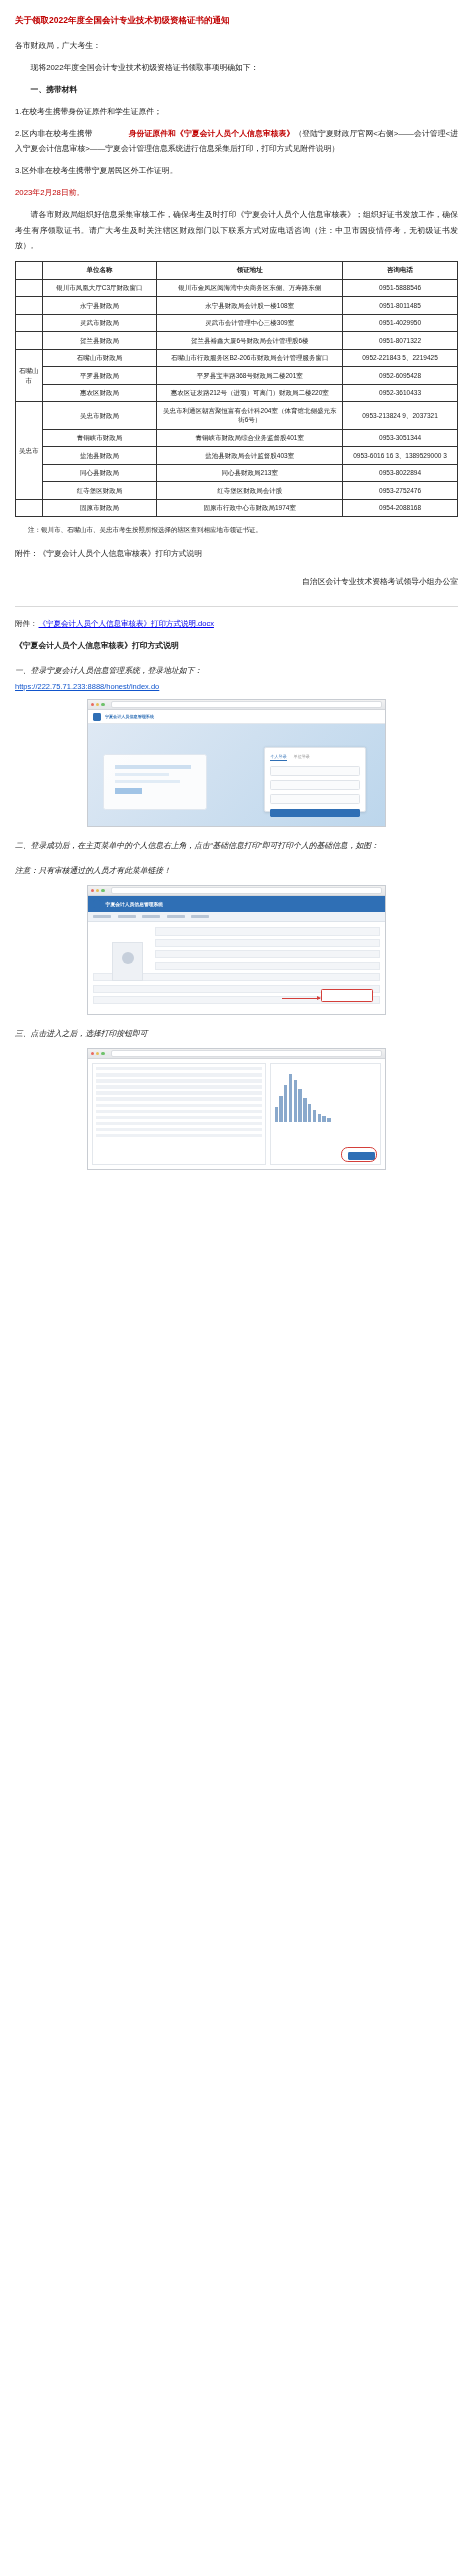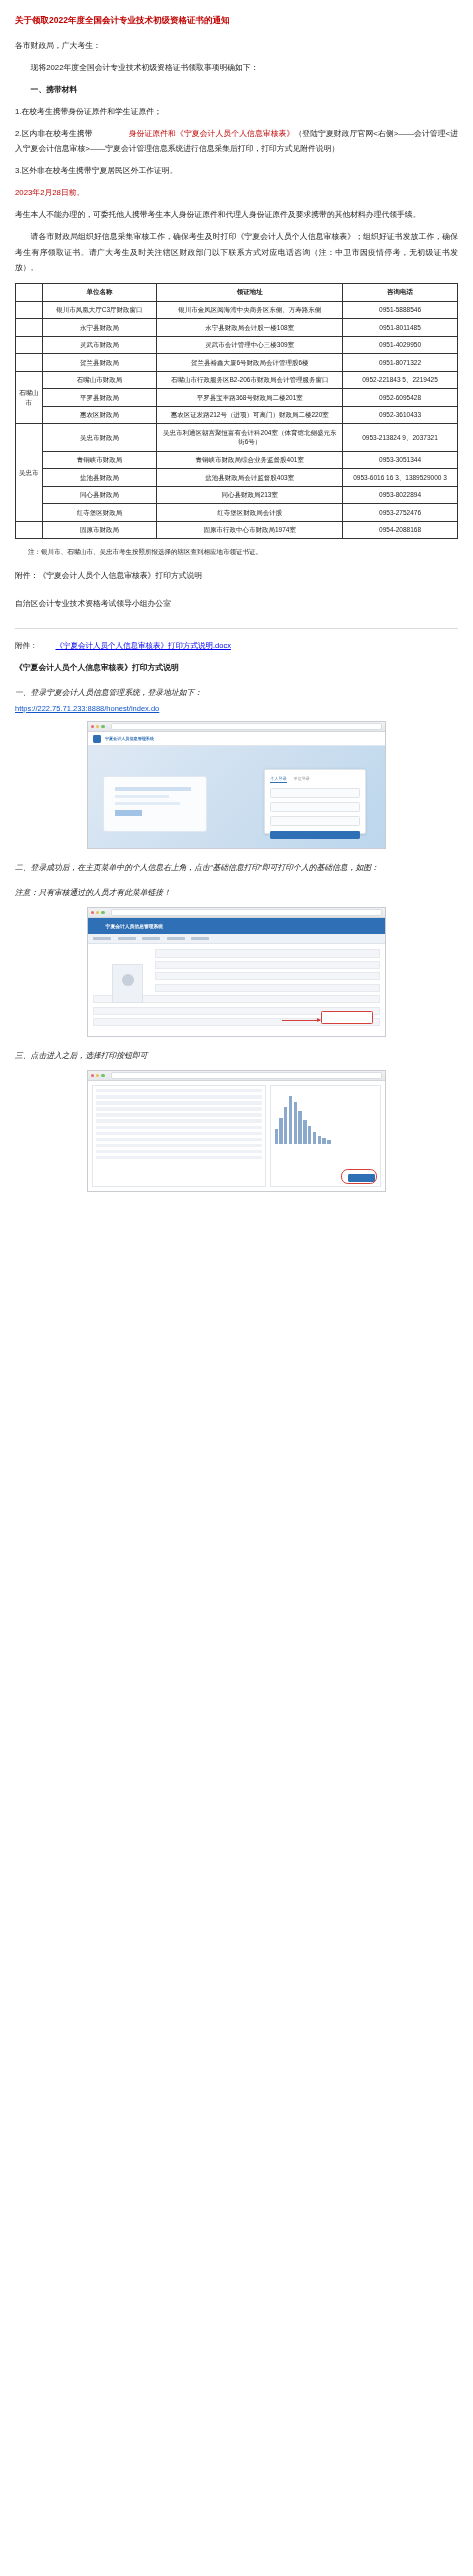--- a/index.html
+++ b/index.html
@@ -34,21 +34,21 @@
     text-indent: 2em;
   }
   .bold {
     font-weight: bold;
   }
   .red {
     color: #c00000;
   }
   .redbold {
     color: #c00000;
-    font-weight: normal;
+    font-weight: bold;
     padding-left: 36px;
   }
   table.contact {
     border-collapse: collapse;
     width: 100%;
     margin: 8.1px 0 6.8px 0;
     font-size: 6.5px;
     line-height: 1.5;
   }
   table.contact th, table.contact td {
@@ -73,35 +73,35 @@
     text-align: justify;
   }
   .attach {
     font-size: 7.8px;
     line-height: 1.95;
     margin: 11px 0 4.1px 0;
   }
   .signature {
     font-size: 7.8px;
     line-height: 1.95;
-    text-align: left;
+    text-align: right;
     margin: 12.2px 0 17.7px 0;
   }
   .divider {
     border: 0;
     border-top: 0.7px solid #d9d9d9;
     margin: 12.2px 0 9.5px 0;
   }
   .attach-list {
     font-size: 7.5px;
     line-height: 1.9;
     margin: 0 0 2.7px 0;
   }
   .attach-list .fname {
-    margin-left: 18px;
+    margin-left: 1px;
   }
   .sub-title {
     font-size: 7.8px;
     font-weight: bold;
     line-height: 1.95;
     margin: 6.8px 0 5.4px 0;
   }
   .step {
     font-size: 7.8px;
     line-height: 1.95;
@@ -337,21 +337,20 @@
 
   <p class="para">各市财政局，广大考生：</p>
   <p class="para indent">现将2022年度全国会计专业技术初级资格证书领取事项明确如下：</p>
 
   <p class="para indent bold">一、携带材料</p>
   <p class="para">1.在校考生携带身份证原件和学生证原件；</p>
   <p class="para"><span>2.区内非在校考生携带</span><span class="redbold">身份证原件和《宁夏会计人员个人信息审核表》</span><span>（登陆宁夏财政厅官网&lt;右侧&gt;——会计管理&lt;进入宁夏会计信息审核&gt;——宁夏会计管理信息系统进行信息采集后打印，打印方式见附件说明）</span></p>
   <p class="para">3.区外非在校考生携带宁夏居民区外工作证明。</p>
 
   <p class="para red">2023年2月28日前。</p>
-  <p class="para">考生本人不能办理的，可委托他人携带考生本人身份证原件和代理人身份证原件及要求携带的其他材料办理代领手续。</p>
 
   <p class="para indent">请各市财政局组织好信息采集审核工作，确保考生及时打印《宁夏会计人员个人信息审核表》；组织好证书发放工作，确保考生有序领取证书。请广大考生及时关注辖区财政部门以下联系方式对应电话咨询（注：中卫市因疫情停考，无初级证书发放）。</p>
 
   <table class="contact">
     <thead>
       <tr>
         <th style="width:6%"></th>
         <th style="width:26%">单位名称</th>
         <th style="width:42%">领证地址</th>
         <th style="width:26%">咨询电话</th>

